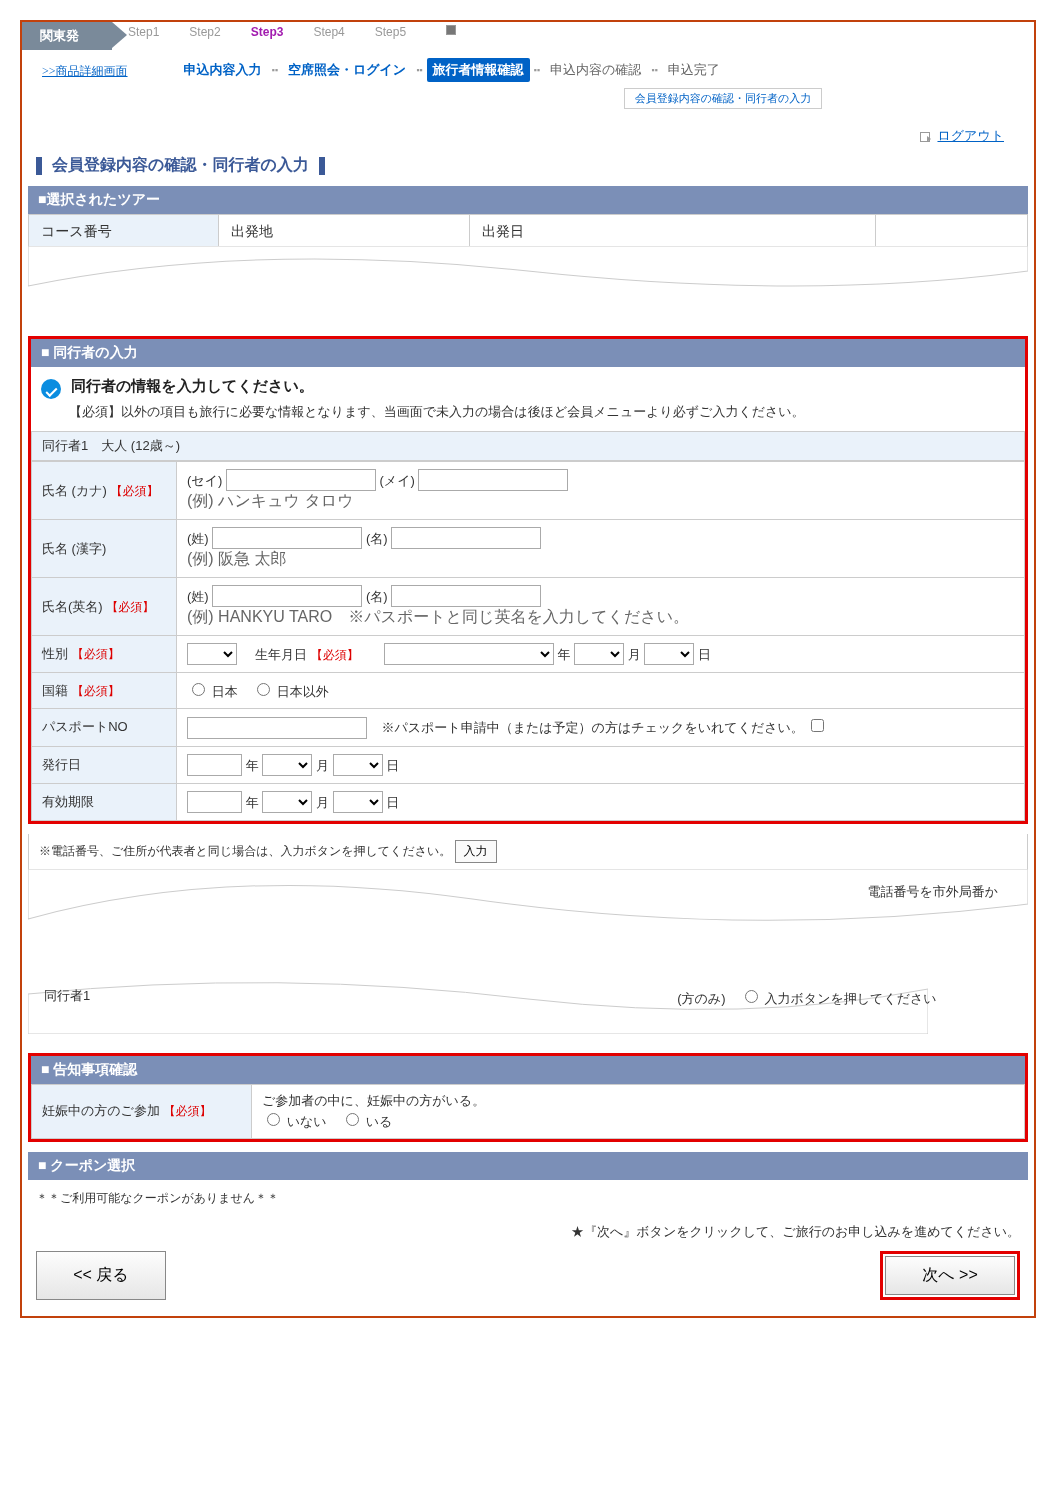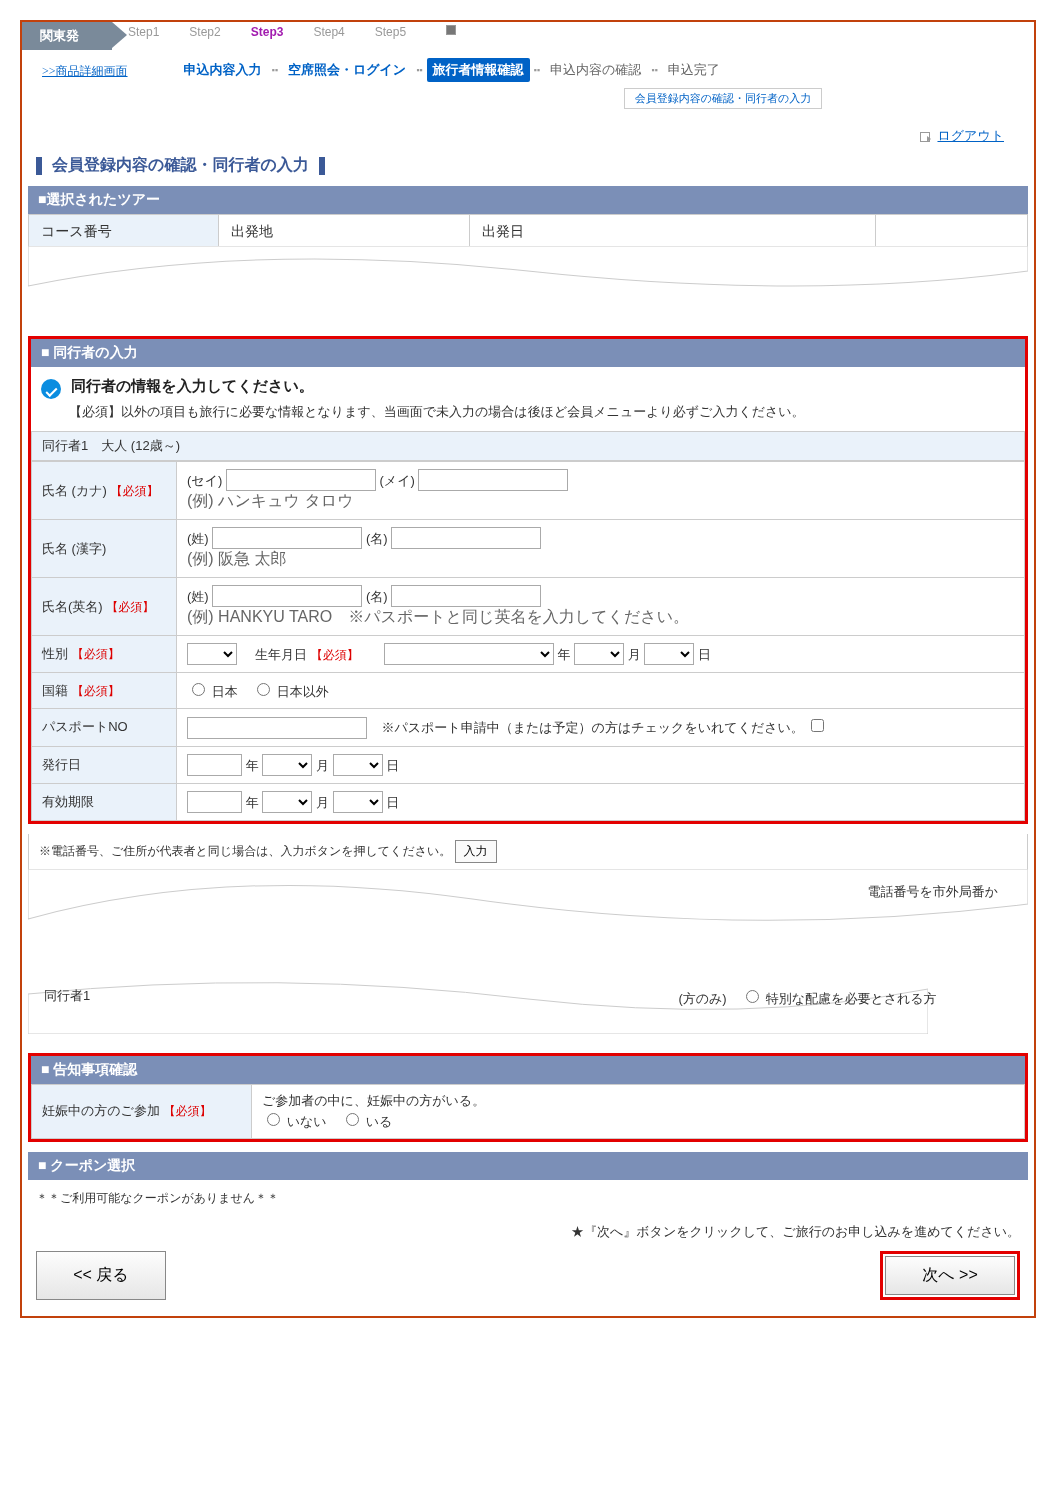--- a/index.html
+++ b/index.html
@@ -440,21 +440,21 @@
     <div class="torn2">
       <svg viewBox="0 0 900 55" preserveAspectRatio="none" style="height:55px">
         <path d="M0,15 Q250,-10 500,20 Q720,45 900,10 L900,55 L0,55 Z" fill="#fff" stroke="#ccc" stroke-width="1"></path>
       </svg>
       <div class="overlay">
         <span>同行者1</span>
         <span>
           <span>(方のみ)</span>
           &nbsp;&nbsp;
           <input type="radio" style="">
-          <span>特別な配慮を必要とされる方</span>
+          <span>入力ボタンを押してください</span>
           &nbsp;&nbsp;&nbsp;&nbsp;&nbsp;&nbsp;&nbsp;&nbsp;&nbsp;&nbsp;&nbsp;&nbsp;&nbsp;&nbsp;&nbsp;&nbsp;
         </span>
       </div>
     </div>
 
     <div class="redbox">
       <div class="section-head" style="margin:0">■ 告知事項確認</div>
       <table class="form">
         <tbody>
             <tr>

